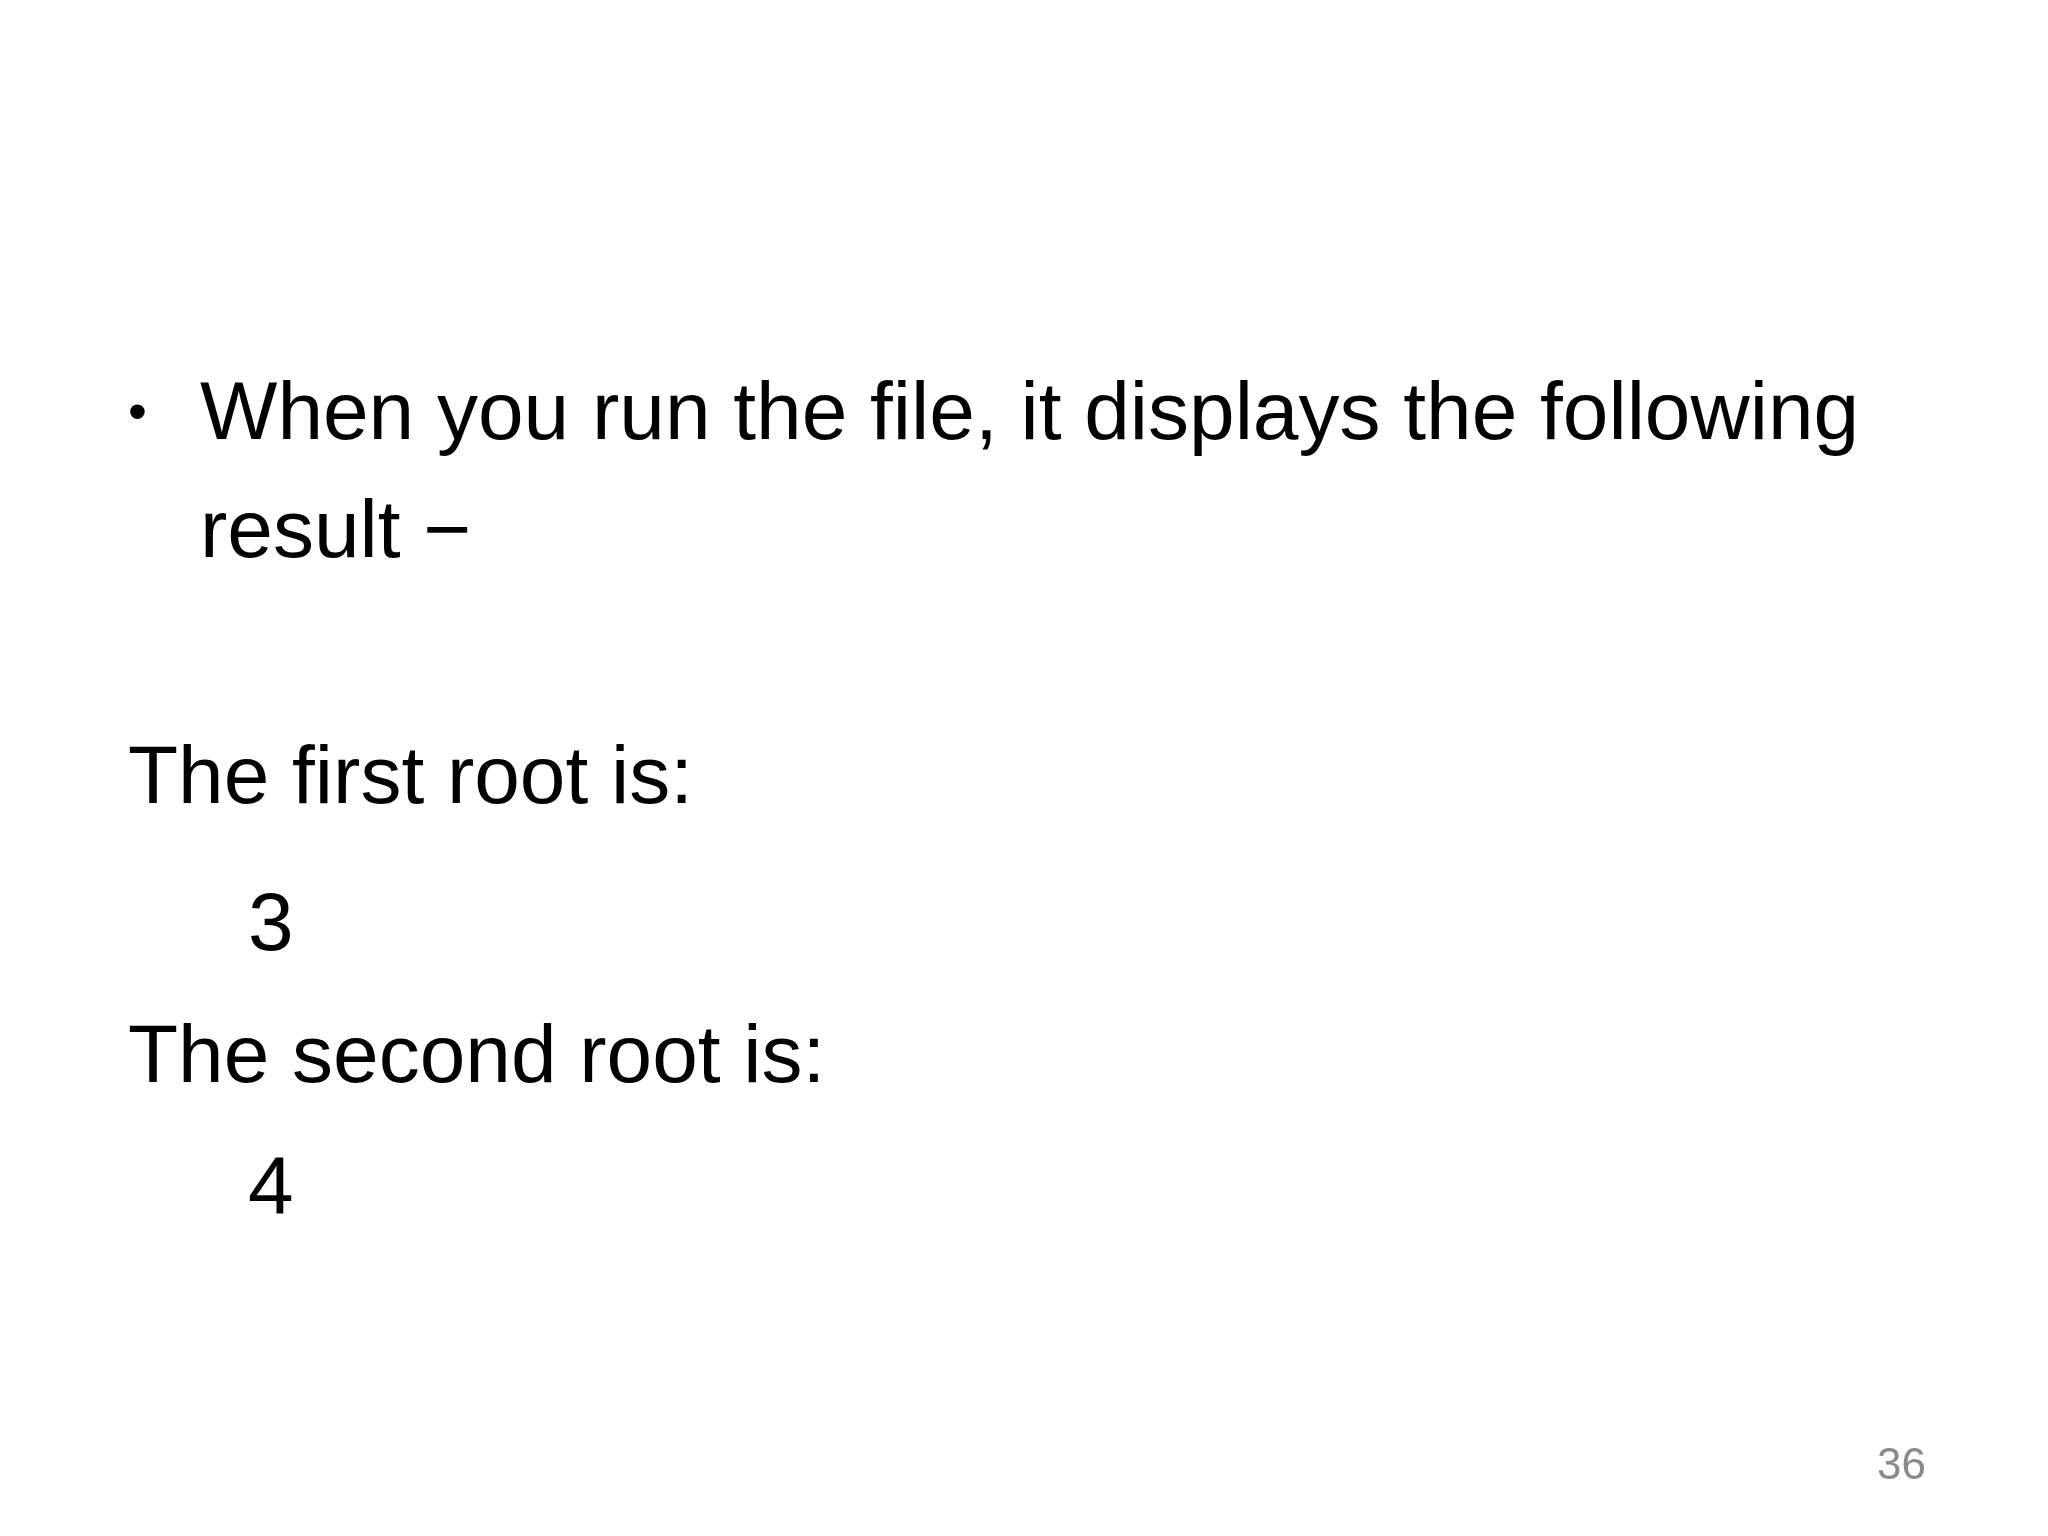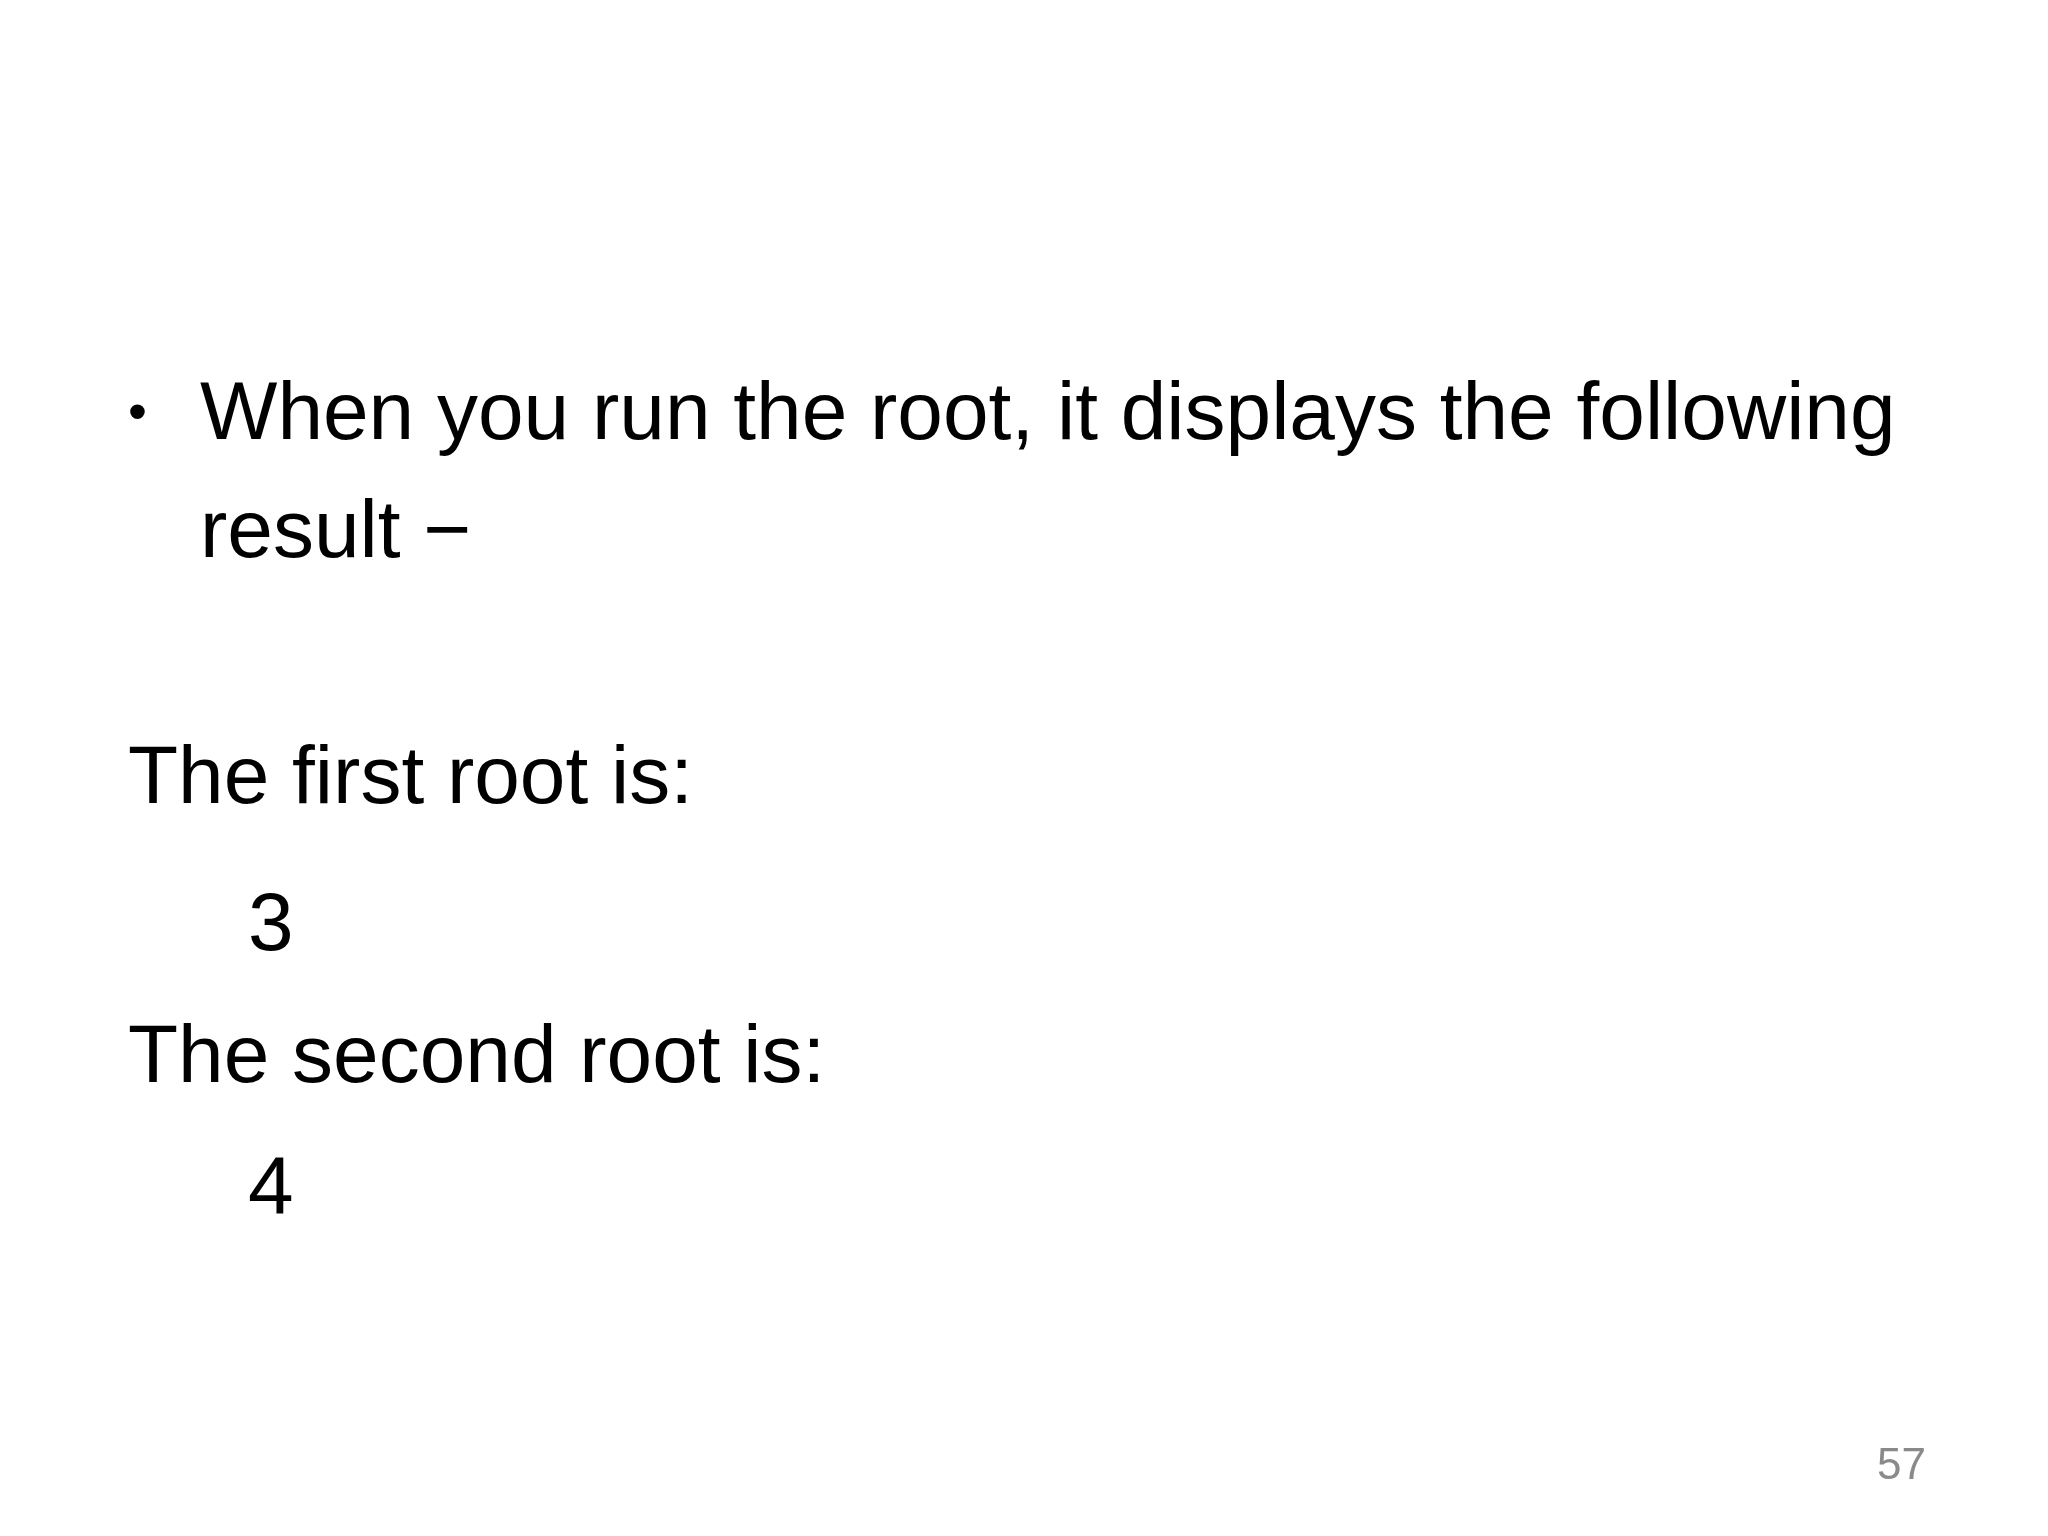--- a/index.html
+++ b/index.html
@@ -58,26 +58,26 @@
     color: #8a8a8a;
   }
 </style>
 </head>
 <body>
 
 <div class="slide">
 
   <div class="bullet-block">
     <span class="bullet-marker">•</span>
-    <span class="bullet-text">When you run the root, it displays the following result −</span>
+    <span class="bullet-text">When you run the file, it displays the following result −</span>
   </div>
 
   <p class="out-line l0">The first root is:</p>
 
   <p class="out-line l1">3</p>
 
   <p class="out-line l2">The second root is:</p>
 
   <p class="out-line l3">4</p>
 
-  <div class="page-number">57</div>
+  <div class="page-number">36</div>
 
 </div>
 
 </body></html>

